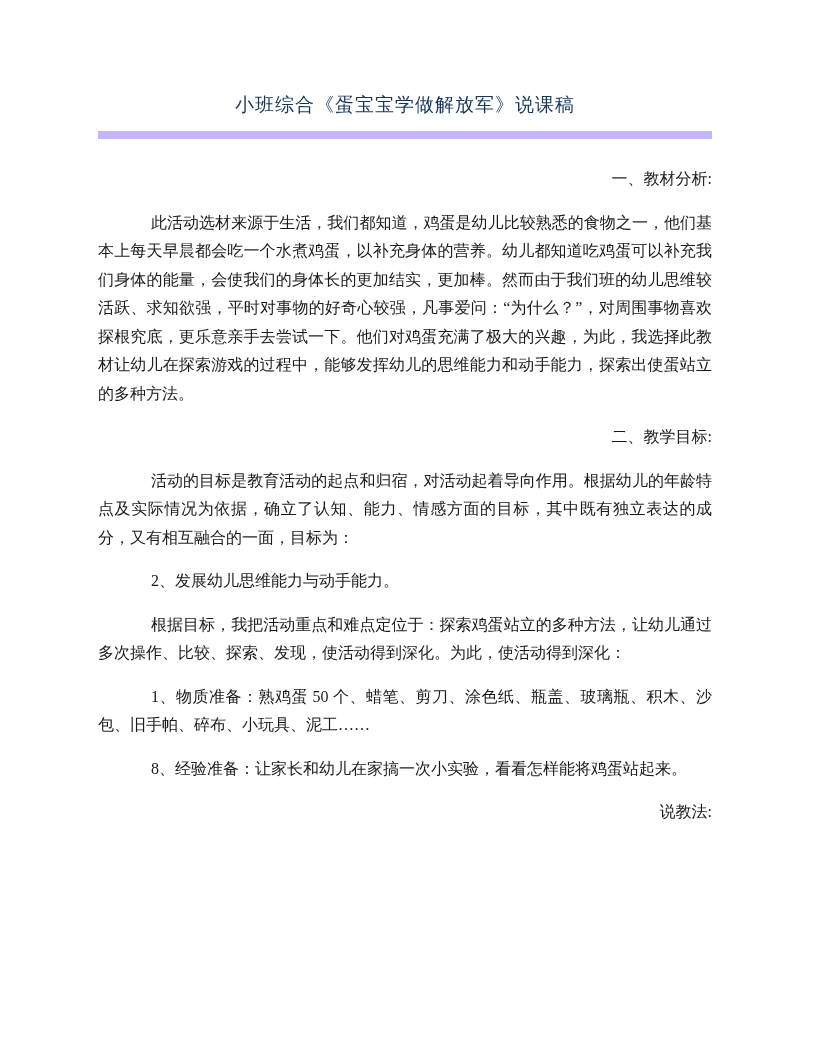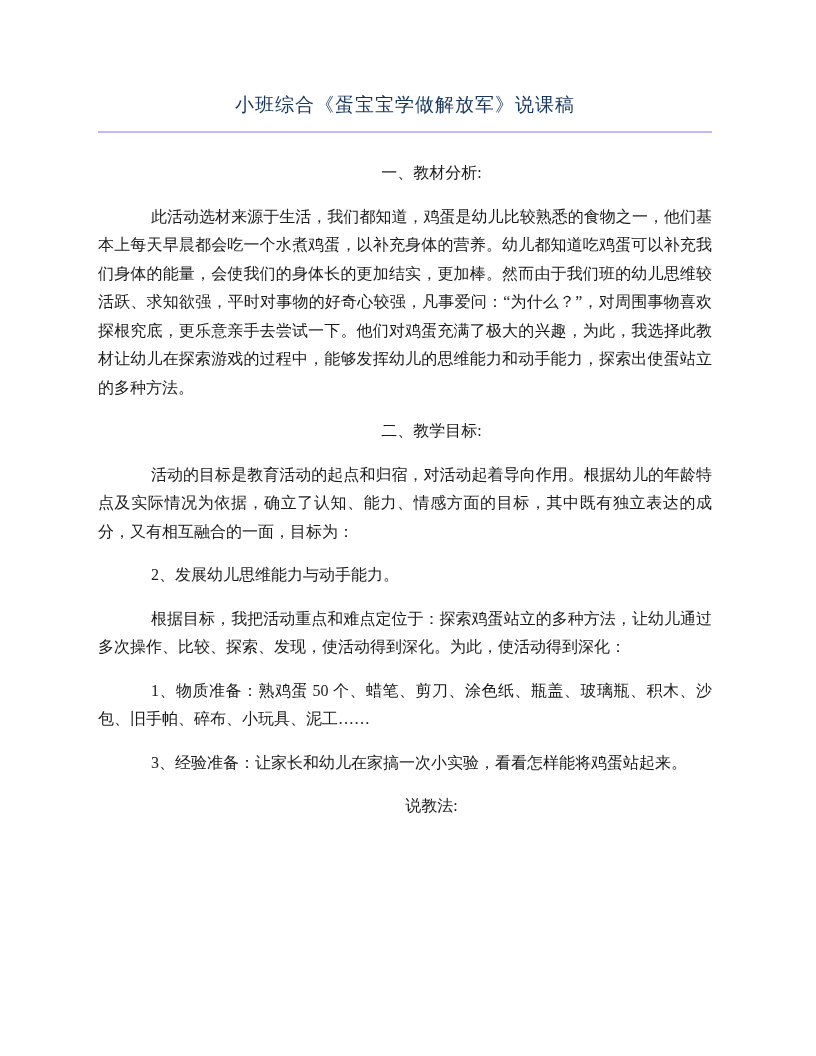--- a/index.html
+++ b/index.html
@@ -22,50 +22,50 @@
     background: #ffffff;
   }
   .doc-title {
     text-align: center;
     color: #17365d;
     font-size: 19px;
     font-weight: 400;
     line-height: 26px;
     letter-spacing: 1px;
     padding-bottom: 13px;
-    border-bottom: 2px solid #c4b5fd;
+    border-bottom: 8px solid #c4b5fd;
     margin: 0 0 26px 0;
   }
   .para {
     font-size: 16px;
     line-height: 28.5px;
     margin: 0 0 15px 0;
     text-indent: 53px;
     text-align: justify;
     word-break: break-all;
   }
   .heading {
-    text-align: center;
+    text-align: right;
   }
 </style>
 </head>
 <body>
 
 <div class="page">
 
   <h1 class="doc-title">小班综合《蛋宝宝学做解放军》说课稿</h1>
 
   <p class="para heading">一、教材分析:</p>
   <p class="para">此活动选材来源于生活，我们都知道，鸡蛋是幼儿比较熟悉的食物之一，他们基本上每天早晨都会吃一个水煮鸡蛋，以补充身体的营养。幼儿都知道吃鸡蛋可以补充我们身体的能量，会使我们的身体长的更加结实，更加棒。然而由于我们班的幼儿思维较活跃、求知欲强，平时对事物的好奇心较强，凡事爱问：“为什么？”，对周围事物喜欢探根究底，更乐意亲手去尝试一下。他们对鸡蛋充满了极大的兴趣，为此，我选择此教材让幼儿在探索游戏的过程中，能够发挥幼儿的思维能力和动手能力，探索出使蛋站立的多种方法。</p>
 
   <p class="para heading">二、教学目标:</p>
   <p class="para">活动的目标是教育活动的起点和归宿，对活动起着导向作用。根据幼儿的年龄特点及实际情况为依据，确立了认知、能力、情感方面的目标，其中既有独立表达的成分，又有相互融合的一面，目标为：</p>
 
   <p class="para">2、发展幼儿思维能力与动手能力。</p>
 
   <p class="para">根据目标，我把活动重点和难点定位于：探索鸡蛋站立的多种方法，让幼儿通过多次操作、比较、探索、发现，使活动得到深化。为此，使活动得到深化：</p>
 
   <p class="para">1、物质准备：熟鸡蛋 50 个、蜡笔、剪刀、涂色纸、瓶盖、玻璃瓶、积木、沙包、旧手帕、碎布、小玩具、泥工……</p>
-  <p class="para">3、经验准备：让家长和幼儿在家搞一次小实验，看看怎样能将鸡蛋站起来。</p>
+  <p class="para">8、经验准备：让家长和幼儿在家搞一次小实验，看看怎样能将鸡蛋站起来。</p>
 
   <p class="para heading">说教法:</p>
 
 </div>
 
 </body></html>

